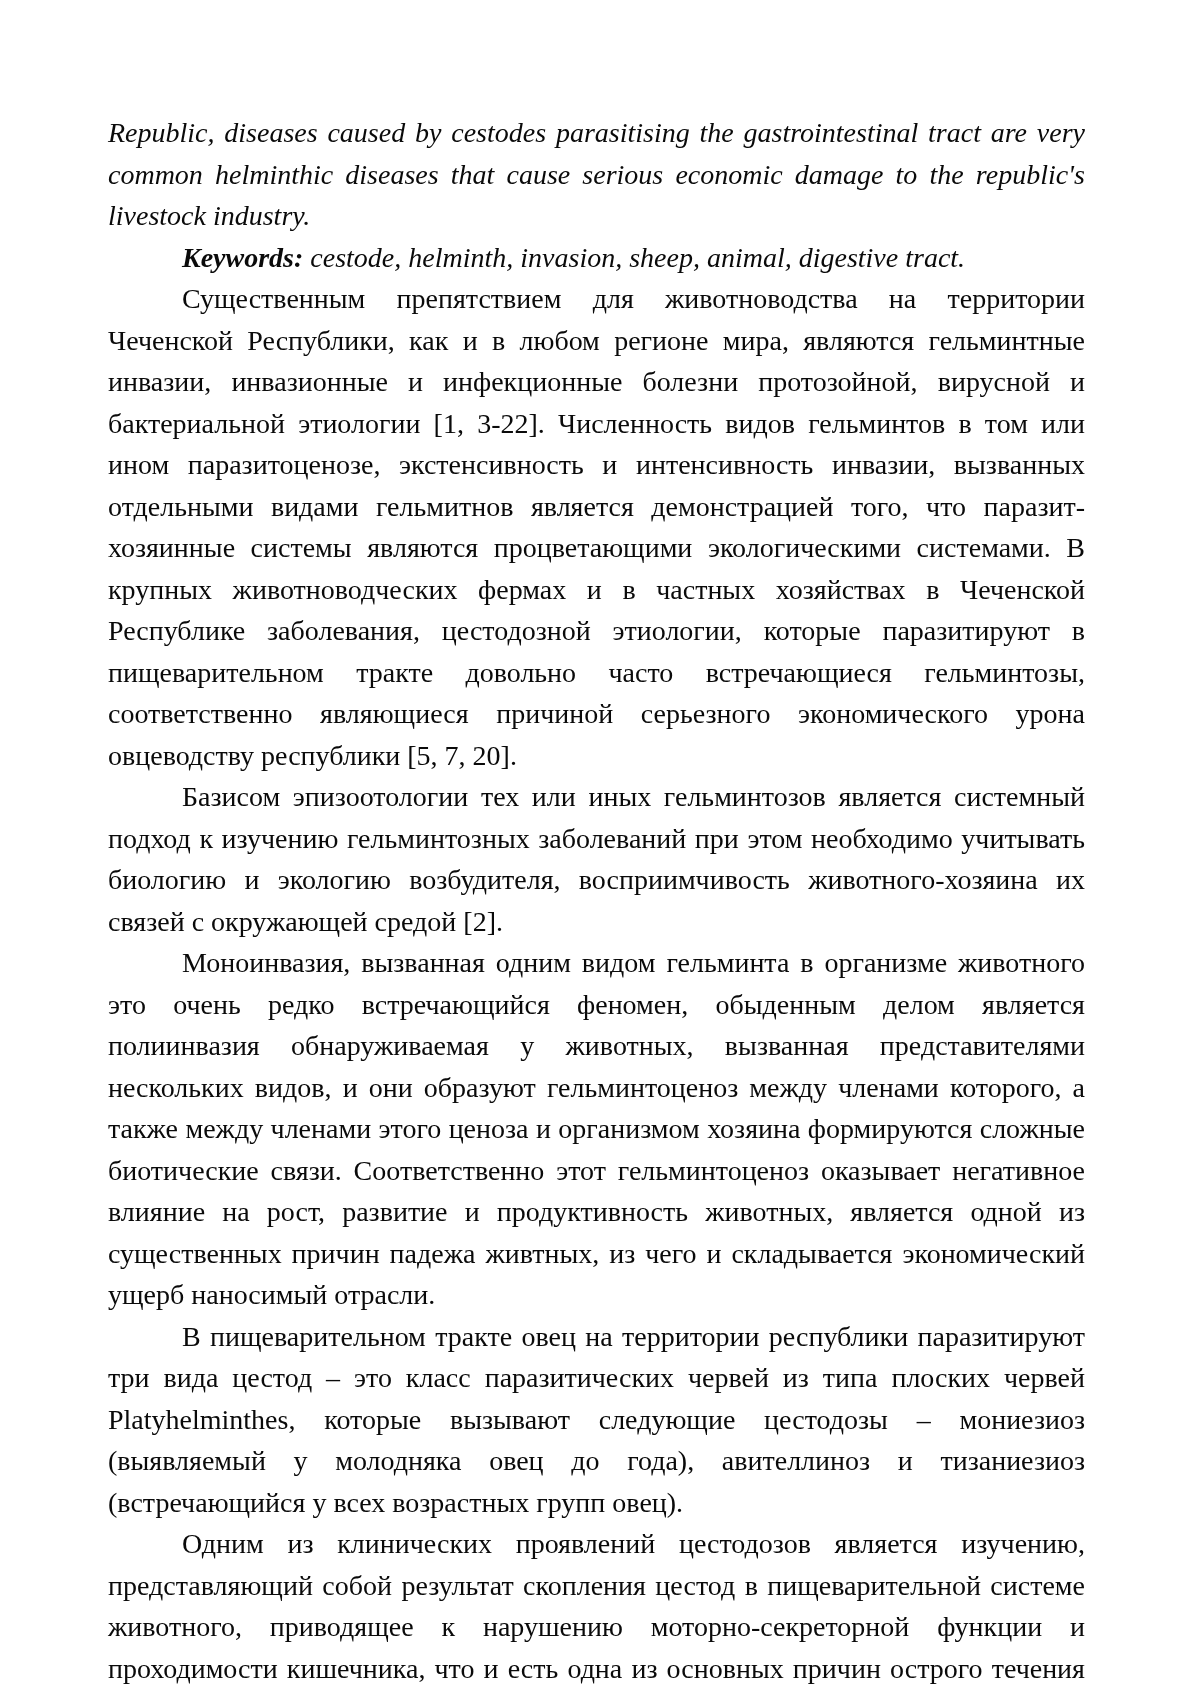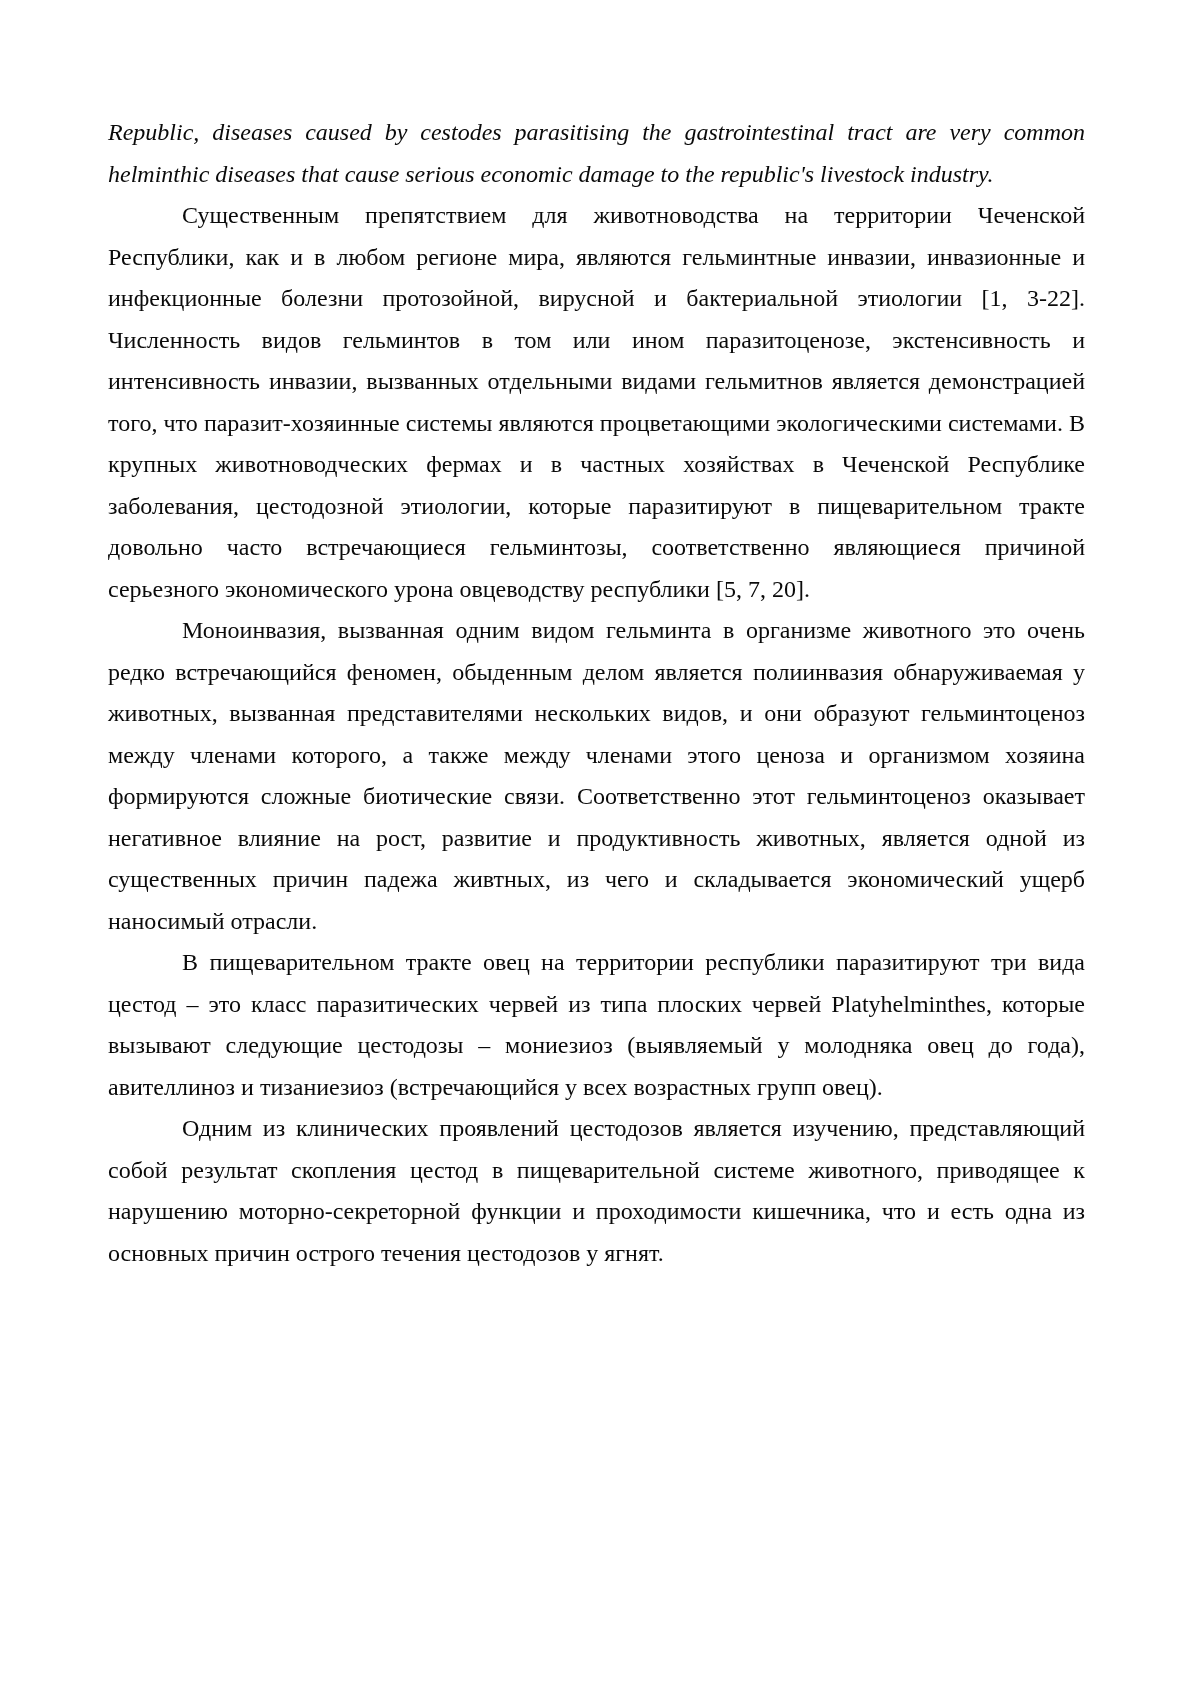--- a/index.html
+++ b/index.html
@@ -8,21 +8,21 @@
     background: #ffffff;
   }
   .page {
     position: relative;
     box-sizing: border-box;
     width: 1200px;
     height: 1697px;
     background: #ffffff;
     color: #0a0a0a;
     font-family: "Liberation Serif", "DejaVu Serif", serif;
-    font-size: 24px;
+    font-size: 28px;
     line-height: 41.5px;
     padding: 112px 115px 12px 108px;
     overflow: hidden;
     text-align: justify;
   }
   .page p {
     margin: 0;
     padding: 0;
     text-indent: 74px;
     hyphens: none;
@@ -41,22 +41,24 @@
     margin-top: 41.5px; 
   }
 </style>
 </head>
 <body>
 
 <div class="page">
 
   <section>
     <p class="en no-indent">Republic, diseases caused by cestodes parasitising the gastrointestinal tract are very common helminthic diseases that cause serious economic damage to the republic's livestock industry.</p>
+    <p class="en"><span class="kw-label">Keywords:</span> <span>cestode, helminth, invasion, sheep, animal, digestive tract.</span></p>
   </section>
 
   <section>
     <p class="ru-first">Существенным препятствием для животноводства на территории Чеченской Республики, как и в любом регионе мира, являются гельминтные инвазии, инвазионные и инфекционные болезни протозойной, вирусной и бактериальной этиологии [1, 3-22]. Численность видов гельминтов в том или ином паразитоценозе, экстенсивность и интенсивность инвазии, вызванных отдельными видами гельмитнов является демонстрацией того, что паразит-хозяинные системы являются процветающими экологическими системами. В крупных животноводческих фермах и в частных хозяйствах в Чеченской Республике заболевания, цестодозной этиологии, которые паразитируют в пищеварительном тракте довольно часто встречающиеся гельминтозы, соответственно являющиеся причиной серьезного экономического урона овцеводству республики [5, 7, 20].</p>
+    <p>Базисом эпизоотологии тех или иных гельминтозов является системный подход к изучению гельминтозных заболеваний при этом необходимо учитывать биологию и экологию возбудителя, восприимчивость животного-хозяина их связей с окружающей средой [2].</p>
     <p>Моноинвазия, вызванная одним видом гельминта в организме животного это очень редко встречающийся феномен, обыденным делом является полиинвазия обнаруживаемая у животных, вызванная представителями нескольких видов, и они образуют гельминтоценоз между членами которого, а также между членами этого ценоза и организмом хозяина формируются сложные биотические связи. Соответственно этот гельминтоценоз оказывает негативное влияние на рост, развитие и продуктивность животных, является одной из существенных причин падежа живтных, из чего и складывается экономический ущерб наносимый отрасли.</p>
     <p>В пищеварительном тракте овец на территории республики паразитируют три вида цестод – это класс паразитических червей из типа плоских червей Platyhelminthes, которые вызывают следующие цестодозы – мониезиоз (выявляемый у молодняка овец до года), авителлиноз и тизаниезиоз (встречающийся у всех возрастных групп овец).</p>
     <p>Одним из клинических проявлений цестодозов является изучению, представляющий собой результат скопления цестод в пищеварительной системе животного, приводящее к нарушению моторно-секреторной функции и проходимости кишечника, что и есть одна из основных причин острого течения цестодозов у ягнят.</p>
   </section>
 
 </div>
 
 </body></html>

